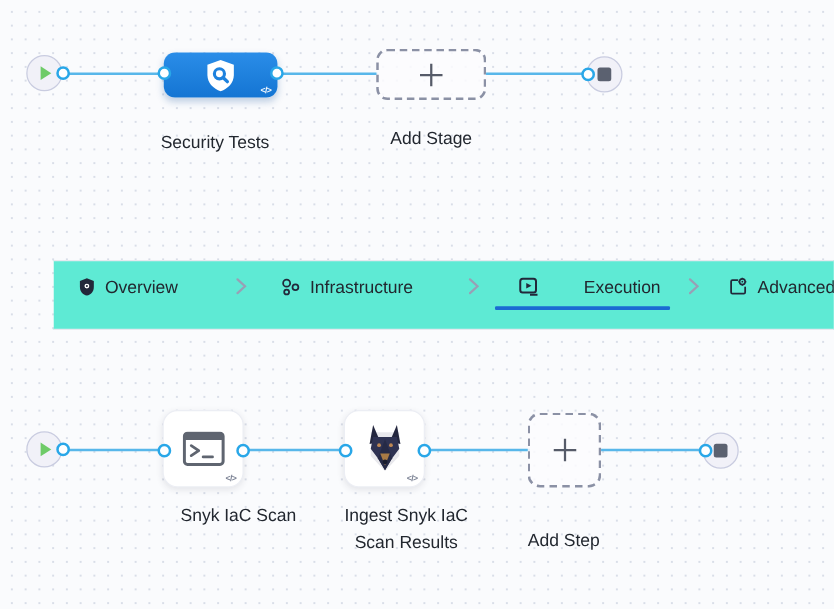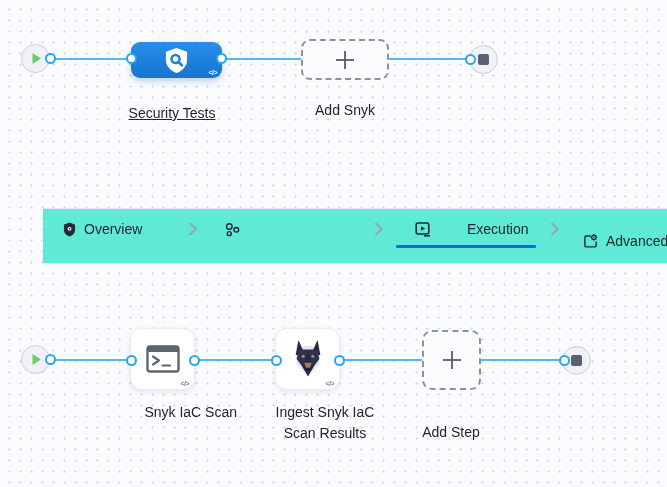--- a/index.html
+++ b/index.html
@@ -113,22 +113,22 @@
 
 <div class="round-node" style="left:469px; top:45px;">
   <div class="stop-square"></div>
 </div>
 
 <div class="port" style="left:44.5px; top:53px;"></div>
 <div class="port" style="left:126px; top:53px;"></div>
 <div class="port" style="left:216px; top:53px;"></div>
 <div class="port" style="left:464.5px; top:54px;"></div>
 
-<div class="node-label" style="left:102px; top:103px; width:140px;text-decoration:underline;">Security Tests</div>
-<div class="node-label" style="left:285px; top:100px; width:120px;">Add Snyk</div>
+<div class="node-label" style="left:102px; top:103px; width:140px;">Security Tests</div>
+<div class="node-label" style="left:285px; top:100px; width:120px;">Add Stage</div>
 
 <div class="tabbar">
 
   <div class="tab" style="left:20px;">
     <svg width="13" height="15" viewBox="0 0 14 16">
       <path d="M7 .5 L13 3 V8 C13 12 10.5 14.5 7 15.5 C3.5 14.5 1 12 1 8 V3 Z" fill="#22283a"></path>
       <circle cx="7" cy="7.3" r="2.1" fill="#ffffff"></circle>
       <circle cx="7" cy="7.3" r="0.9" fill="#22283a"></circle>
     </svg>
     <span>Overview</span>
@@ -137,40 +137,41 @@
   <svg class="tab-sep" style="left:144px;" viewBox="0 0 12 14">
     <path d="M3 1.5 L9 7 L3 12.5" fill="none" stroke="#98a0b5" stroke-width="1.8" stroke-linecap="round"></path>
   </svg>
 
   <div class="tab" style="left:182px;">
     <svg width="15" height="15" viewBox="0 0 16 16">
       <circle cx="4.6" cy="4.8" r="3" fill="none" stroke="#22283a" stroke-width="1.5"></circle>
       <circle cx="4.6" cy="12.4" r="2.1" fill="none" stroke="#22283a" stroke-width="1.5"></circle>
       <circle cx="12.1" cy="8.3" r="2.5" fill="none" stroke="#22283a" stroke-width="1.5"></circle>
     </svg>
+    <span>Infrastructure</span>
   </div>
 
   <svg class="tab-sep" style="left:330px;" viewBox="0 0 12 14">
     <path d="M3 1.5 L9 7 L3 12.5" fill="none" stroke="#98a0b5" stroke-width="1.8" stroke-linecap="round"></path>
   </svg>
 
   <div class="tab" style="left:372px;gap:36px;">
     <svg width="16" height="16" viewBox="0 0 16 16">
       <rect x="1.2" y="2" width="12.6" height="11" rx="2" fill="none" stroke="#22283a" stroke-width="1.6"></rect>
       <path d="M6 5.3 L10.2 7.5 L6 9.7 Z" fill="#22283a"></path>
       <line x1="9" y1="14.8" x2="15" y2="14.8" stroke="#22283a" stroke-width="1.6"></line>
     </svg>
     <span>Execution</span>
   </div>
 
   <svg class="tab-sep" style="left:506px;" viewBox="0 0 12 14">
     <path d="M3 1.5 L9 7 L3 12.5" fill="none" stroke="#98a0b5" stroke-width="1.8" stroke-linecap="round"></path>
   </svg>
 
-  <div class="tab" style="left:540px;align-items:flex-end;">
+  <div class="tab" style="left:540px;">
     <svg width="15" height="16" viewBox="0 0 16 17">
       <path d="M7.5 3.2 H3.2 C2.4 3.2 2 3.6 2 4.4 V13.6 C2 14.4 2.4 14.8 3.2 14.8 H12.8 C13.6 14.8 14 14.4 14 13.6 V9.5" fill="none" stroke="#22283a" stroke-width="1.5" stroke-linecap="round"></path>
       <circle cx="11.6" cy="4.6" r="2.4" fill="none" stroke="#22283a" stroke-width="1.4"></circle>
       <circle cx="11.6" cy="4.6" r="0.8" fill="#22283a"></circle>
       <line x1="11.6" y1="1.2" x2="11.6" y2="2.2" stroke="#22283a" stroke-width="1.3"></line>
       <line x1="11.6" y1="7" x2="11.6" y2="8" stroke="#22283a" stroke-width="1.3"></line>
       <line x1="8.2" y1="4.6" x2="9.2" y2="4.6" stroke="#22283a" stroke-width="1.3"></line>
       <line x1="14" y1="4.6" x2="15" y2="4.6" stroke="#22283a" stroke-width="1.3"></line>
     </svg>
     <span>Advanced</span>

